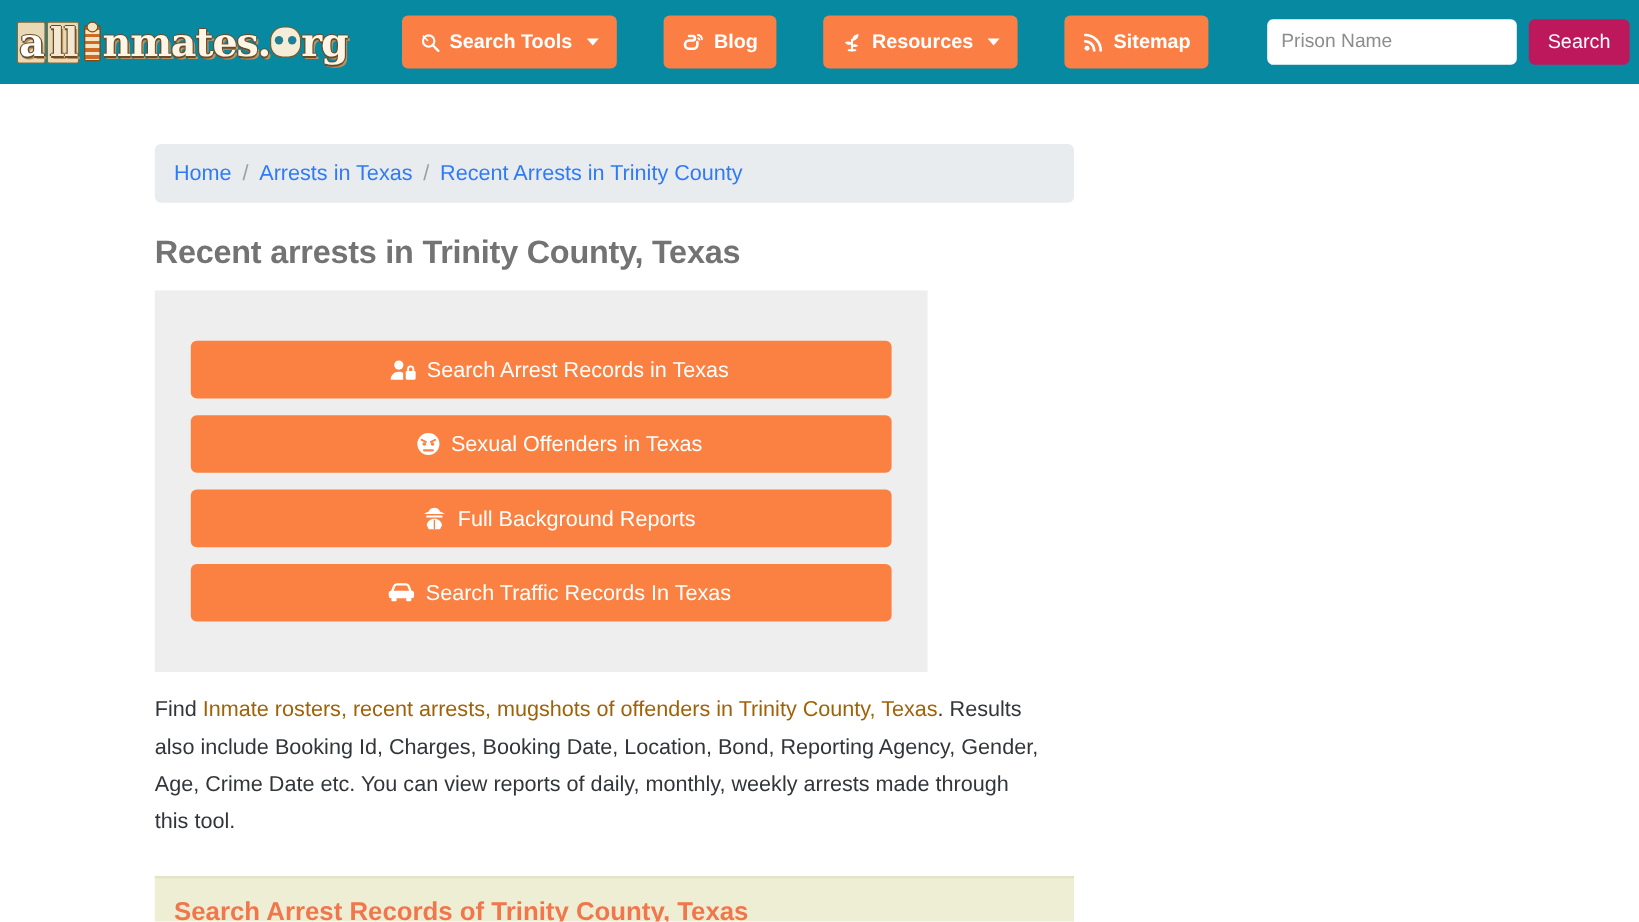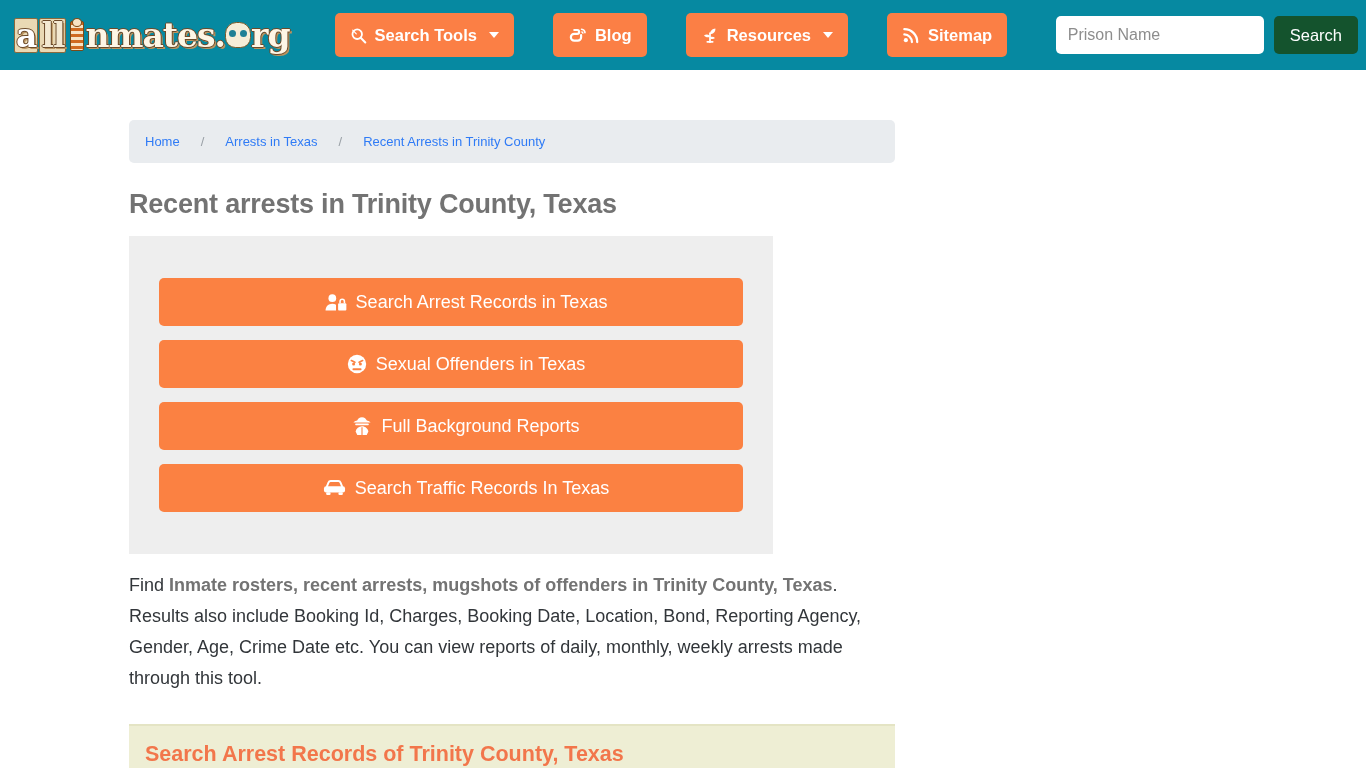--- a/index.html
+++ b/index.html
@@ -160,21 +160,21 @@
     padding: 0 12px;
     font-size: 16px;
     color: #555;
     font-family: "Liberation Sans", sans-serif;
     outline: none;
     background: #fff;
   }
   .header-search input::placeholder { color: #8d8d8d; }
   .header-search .search-btn {
     margin-left: 10px;
-    background: #14532d;
+    background: #be185d;
     color: #ffffff;
     border: none;
     border-radius: 5px;
     height: 38px;
     padding: 0 16px;
     font-size: 16.5px;
     cursor: pointer;
     font-family: "Liberation Sans", sans-serif;
   }
 
@@ -182,25 +182,25 @@
   .page {
     padding-top: 50px;
     padding-left: 129px;
   }
 
   .breadcrumb {
     width: 766px;
     background: #e9ecef;
     border-radius: 5px;
     padding: 14px 16px;
-    font-size: 13px;
+    font-size: 18px;
     color: #6c757d;
     display: flex;
     align-items: center;
-    gap: 12px;
+    gap: 0px;
     flex-wrap: nowrap;
   }
   .breadcrumb a {
     color: #2f7bf6;
     text-decoration: none;
     white-space: nowrap;
   }
   .breadcrumb .sep {
     color: #9aa0a6;
     padding: 0 9px;
@@ -240,21 +240,21 @@
   }
   .action-btn .ico { display: inline-flex; align-items: center; }
 
   .intro-text {
     width: 740px;
     margin-top: 16px;
     font-size: 18px;
     line-height: 31px;
     color: #32363a;
   }
-  .intro-text b { color: #737373; font-weight: bold; }
+  .intro-text b { color: #a16207; font-weight: normal; }
 
   .section-banner {
     width: 766px;
     margin-top: 30px;
     background: #eeeed4;
     border-top: 2px solid #e4e4c4;
     padding: 16px 16px 18px 16px;
     font-size: 21.5px;
     font-weight: bold;
     color: #f2764b;

